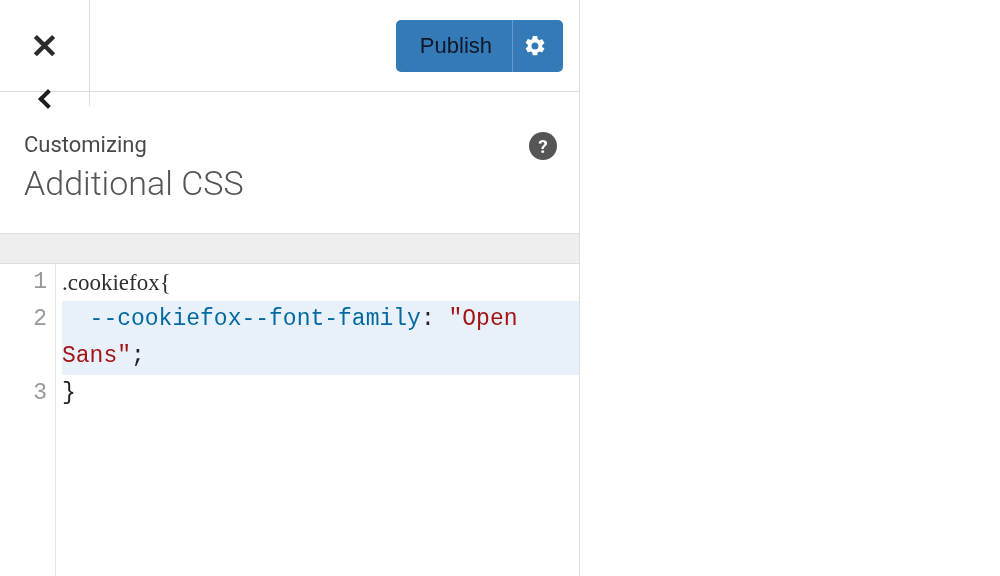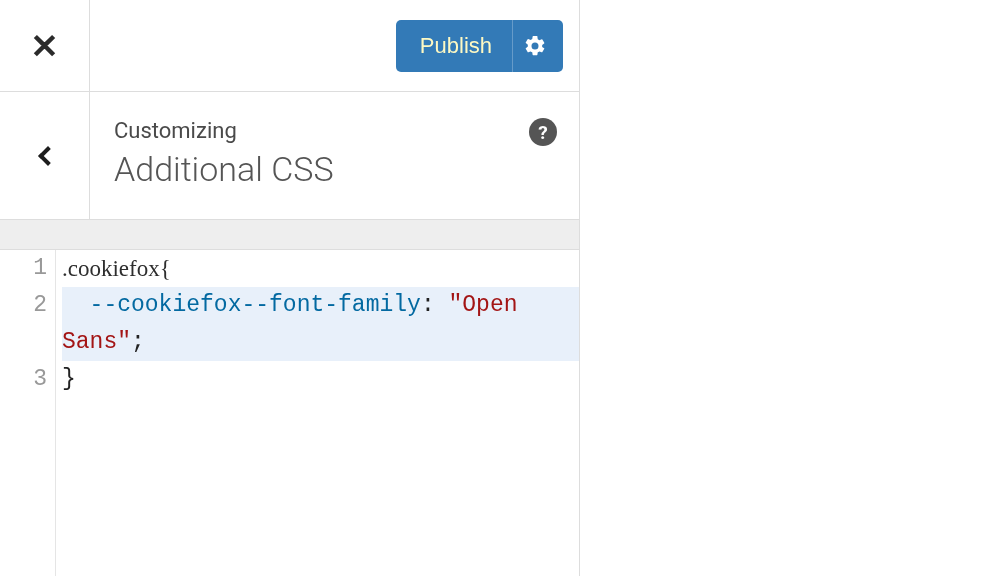--- a/index.html
+++ b/index.html
@@ -41,21 +41,21 @@
     }
     .publish-cell {
       flex: 1;
       display: flex;
       align-items: center;
       justify-content: flex-end;
       padding-right: 16px;
     }
     .publish-btn {
       background: #337ab7;
-      color: #fef9c3;
+      color: #0f172a;
       border: none;
       border-radius: 5px;
       height: 52px;
       display: flex;
       align-items: center;
       cursor: pointer;
       font-size: 22px;
       font-weight: 400;
     }
     .publish-label {
@@ -65,20 +65,21 @@
       padding: 0 16px 0 10px;
       display: flex;
       align-items: center;
       border-left: 1px solid rgba(255,255,255,0.25);
       height: 100%;
     }
     .section-row {
       display: flex;
       border-bottom: 1px solid #ddd;
       background: #fff;
+      flex-direction: column;
     }
     .back-cell {
       width: 90px;
       border-right: 1px solid #ddd;
       display: flex;
       align-items: center;
       justify-content: center;
       cursor: pointer;
       font-size: 30px;
       font-weight: 900;

